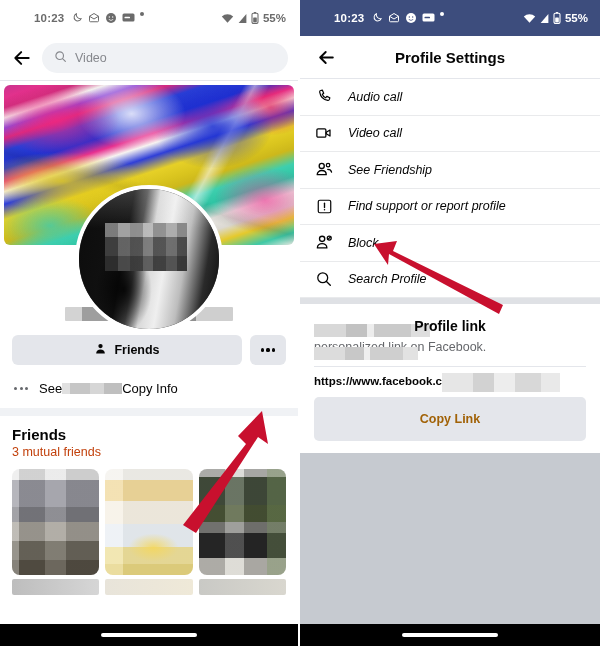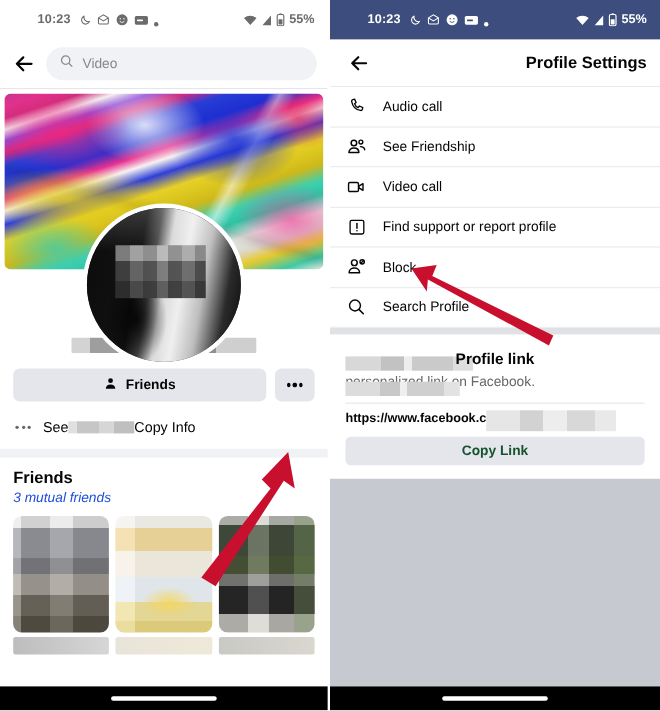--- a/index.html
+++ b/index.html
@@ -15,21 +15,21 @@
   .phone { position: relative; width: 300px; height: 646px; background:#ffffff; overflow:hidden; }
   .phone.left  { border-right: 2px solid #ffffff; }
 
   
   .statusbar {
     height: 36px; display:flex; align-items:center;
     padding: 0 12px; font-size: 11.5px; font-weight: 700;
   }
   .statusbar.light { background:#ffffff; color:#6b6b6b; }
   .statusbar.dark  { background:#3d4d7d; color:#ffffff; }
-  .sb-left  { display:flex; align-items:flex-end; gap:5px; margin-left: 22px; }
+  .sb-left  { display:flex; align-items:flex-start; gap:5px; margin-left: 22px; }
   .sb-right { display:flex; align-items:center; gap:3px; margin-left:auto; }
   .sb-time { letter-spacing: .2px; margin-right: 3px; }
   .sb-ic { display:inline-flex; align-items:center; justify-content:center; }
   .sb-dot { width:4px; height:4px; border-radius:50%; background:currentColor; display:inline-block; }
   .sb-pct { font-size: 11.5px; font-weight:700; margin-left:1px; }
 
   
   .search-header { height: 44px; display:flex; align-items:center; padding: 0 10px 0 8px; gap: 6px; background:#fff; }
   .back-arrow { width:28px; height:28px; display:flex; align-items:center; justify-content:center; flex:0 0 auto; }
   .search-pill {
@@ -122,45 +122,45 @@
   .about-text { display:flex; align-items:center; gap:0; }
   .inline-blur {
     display:inline-block; width: 60px; height: 11px; vertical-align: middle;
     background: linear-gradient(90deg,#e0e0e0 0 14%, #c6c6c6 14% 46%, #d6d6d6 46% 70%, #bfbfbf 70% 100%);
   }
   .sep { height: 8px; background:#f0f2f5; }
 
   
   .friends-sec { padding: 10px 12px 0; }
   .friends-title { font-size: 15px; font-weight: 700; color:#050505; }
-  .friends-sub { font-size: 12.5px; color:#1d4ed8; margin-top: 2px; font-style: italic; }
+  .friends-sub { font-size: 12.5px; color:#c2410c; margin-top: 2px; }
   .friends-grid { display:flex; gap: 6px; margin-top: 10px; }
   .fcard { flex:1; height: 106px; border-radius: 8px; overflow:hidden; position:relative; }
   .fc1 { background: linear-gradient(180deg,#e9e9e9 0 10%, #9a9aa2 10% 36%, #7f7f85 36% 50%, #a7a39b 50% 68%, #6f6b60 68% 86%, #585247 86% 100%); }
   .fc1::after{content:"";position:absolute;inset:0;background:linear-gradient(90deg,rgba(255,255,255,.28) 0 8%,rgba(0,0,0,.10) 8% 38%,rgba(255,255,255,.12) 38% 62%,rgba(0,0,0,.12) 62% 100%);}
   .fc2 { background: linear-gradient(180deg,#f3f1ec 0 10%, #f0d89b 10% 30%, #f5efe3 30% 52%, #e9eef3 52% 74%, #eddf9a 74% 90%, #e4d27f 90% 100%); }
   .fc2::after{content:"";position:absolute;inset:0;background:radial-gradient(ellipse 36px 20px at 55% 74%, rgba(245,215,90,.85), rgba(245,215,90,0) 70%), linear-gradient(90deg,rgba(255,255,255,.25) 0 20%, rgba(0,0,0,.04) 20% 100%);}
   .fc3 { background: linear-gradient(180deg,#d6d6d2 0 8%, #4e5a46 8% 34%, #55613f 34% 50%, #8d8d89 50% 60%, #2e2e2e 60% 84%, #d8d6cf 84% 100%); }
   .fc3::after{content:"";position:absolute;inset:0;background:linear-gradient(90deg,rgba(0,0,0,.20) 0 30%,rgba(255,255,255,.16) 30% 52%,rgba(0,0,0,.22) 52% 78%, rgba(90,110,70,.5) 78% 100%);}
   .friends-strip { display:flex; gap:6px; margin-top: 4px; height: 16px; }
   .fstrip { flex:1; border-radius:2px; }
   .fs1 { background: linear-gradient(90deg,#bdbdbd,#d6d6d6); }
   .fs2 { background: linear-gradient(90deg,#e8e4da,#efe9d8); }
   .fs3 { background: linear-gradient(90deg,#c9c9c5,#d9d7cf); }
 
   
   .title-header { height: 42px; display:flex; align-items:center; padding: 0 12px; background:#ffffff; position:relative; }
   .title-header .t {
-    position:absolute; left:0; right:12px; text-align:right;
+    position:absolute; left:0; right:0; text-align:center;
     font-size: 15px; font-weight: 700; color:#050505; pointer-events:none;
   }
   .menu-list { background:#ffffff; }
   .menu-row {
     height: 36.5px; display:flex; align-items:center; gap: 14px;
-    padding: 0 14px; border-bottom: 1px solid #e9eaec; cursor:pointer;
+    padding: 0 14px; border-bottom: 1px solid #e9eaec; cursor:pointer;font-style:italic;
   }
   .menu-row .lbl { font-size: 12.5px; color:#050505; }
   .menu-ic { width: 20px; display:flex; align-items:center; justify-content:center; flex:0 0 auto; }
 
   
   .plink { background:#ffffff; padding: 14px 14px 12px; position:relative; border-top: 6px solid #dfe1e5; }
   .plink-head { font-size: 14px; font-weight: 700; color:#050505; text-align:center; position:relative; }
   .plink-desc { font-size: 12.5px; color:#65676b; line-height: 1.45; margin-top: 4px; }
   .plink-name-blur {
     position:absolute; left: 14px; top: 20px; width: 116px; height: 13px;
@@ -170,23 +170,23 @@
     position:absolute; left: 14px; top: 43px; width: 104px; height: 13px;
     background: linear-gradient(90deg,#dcdcdc 0 30%, #c8c8c8 30% 48%, #efefef 48% 54%, #cfcfcf 54% 86%, #e2e2e2 86% 100%);
   }
   .plink-div { height:1px; background:#e4e6eb; margin: 10px 0 8px; }
   .plink-url { font-size: 11.5px; font-weight: 700; color:#050505; position:relative; padding-bottom: 6px; }
   .url-blur {
     position:absolute; left: 128px; top: -2px; width: 118px; height: 19px;
     background: linear-gradient(90deg,#e6e6e6 0 26%, #d2d2d2 26% 44%, #ededed 44% 62%, #d8d8d8 62% 84%, #e9e9e9 84% 100%);
   }
   .copy-btn {
-    height: 26px; background:#e4e6eb; border-radius: 5px;
+    height: 44px; background:#e4e6eb; border-radius: 5px;
     display:flex; align-items:center; justify-content:center;
-    font-size: 12.5px; font-weight: 700; color:#14532d; cursor:pointer; margin-top: 4px;
+    font-size: 12.5px; font-weight: 700; color:#a16207; cursor:pointer; margin-top: 4px;
   }
   .grey-fill { background:#c6cad0; flex: 1; }
 
   
   .navbar { height: 22px; background:#000000; display:flex; align-items:center; justify-content:center; }
   .nav-pill { width: 96px; height: 3.5px; background:#ffffff; border-radius: 2px; }
 
   
   .arrow-svg { position:absolute; pointer-events:none; }
 
@@ -411,38 +411,38 @@
           <span class="menu-ic">
             <svg width="17" height="17" viewBox="0 0 24 24">
                 <path d="M6.6 3.5 8.9 3l2 4.3-2 1.6c.8 2.2 2.5 4 4.7 4.9l1.7-2 4.2 2-.6 2.3c-.3 1-1.3 1.6-2.3 1.4C10.8 16.6 6.3 12 5.2 5.8c-.2-1 .4-2 1.4-2.3z" fill="none" stroke="#050505" stroke-width="1.7" stroke-linejoin="round"></path>
               </svg>
           </span>
           <span class="lbl">Audio call</span>
         </div>
 
         <div class="menu-row">
           <span class="menu-ic">
+            <svg width="18" height="18" viewBox="0 0 24 24">
+                <rect x="2.5" y="6.5" width="12" height="11" rx="1.6" fill="none" stroke="#050505" stroke-width="1.7"></rect>
+                <path d="M15 11l5-3v8l-5-3z" fill="none" stroke="#050505" stroke-width="1.7" stroke-linejoin="round"></path>
+              </svg>
+          </span>
+          <span class="lbl">Video call</span>
+        </div>
+
+        <div class="menu-row">
+          <span class="menu-ic">
             <svg width="19" height="19" viewBox="0 0 24 24">
                 <circle cx="8.5" cy="7.5" r="3.2" fill="none" stroke="#050505" stroke-width="1.7"></circle>
                 <circle cx="16.5" cy="6.5" r="2.2" fill="none" stroke="#050505" stroke-width="1.6"></circle>
                 <path d="M2.8 18.5c0-3.2 2.5-5.2 5.7-5.2s5.7 2 5.7 5.2z" fill="none" stroke="#050505" stroke-width="1.7" stroke-linejoin="round"></path>
                 <path d="M16 11.7c2.6 0 4.6 1.5 4.9 3.6" fill="none" stroke="#050505" stroke-width="1.6" stroke-linecap="round"></path>
               </svg>
           </span>
           <span class="lbl">See Friendship</span>
-        </div>
-
-        <div class="menu-row">
-          <span class="menu-ic">
-            <svg width="18" height="18" viewBox="0 0 24 24">
-                <rect x="2.5" y="6.5" width="12" height="11" rx="1.6" fill="none" stroke="#050505" stroke-width="1.7"></rect>
-                <path d="M15 11l5-3v8l-5-3z" fill="none" stroke="#050505" stroke-width="1.7" stroke-linejoin="round"></path>
-              </svg>
-          </span>
-          <span class="lbl">Video call</span>
         </div>
 
         <div class="menu-row">
           <span class="menu-ic">
             <svg width="17" height="17" viewBox="0 0 24 24">
                 <rect x="3.2" y="3.2" width="17.6" height="17.6" rx="2.2" fill="none" stroke="#050505" stroke-width="1.7"></rect>
                 <path d="M12 7.3v6.2" stroke="#050505" stroke-width="1.9" stroke-linecap="round"></path>
                 <circle cx="12" cy="16.6" r="1.05" fill="#050505"></circle>
               </svg>
           </span>

